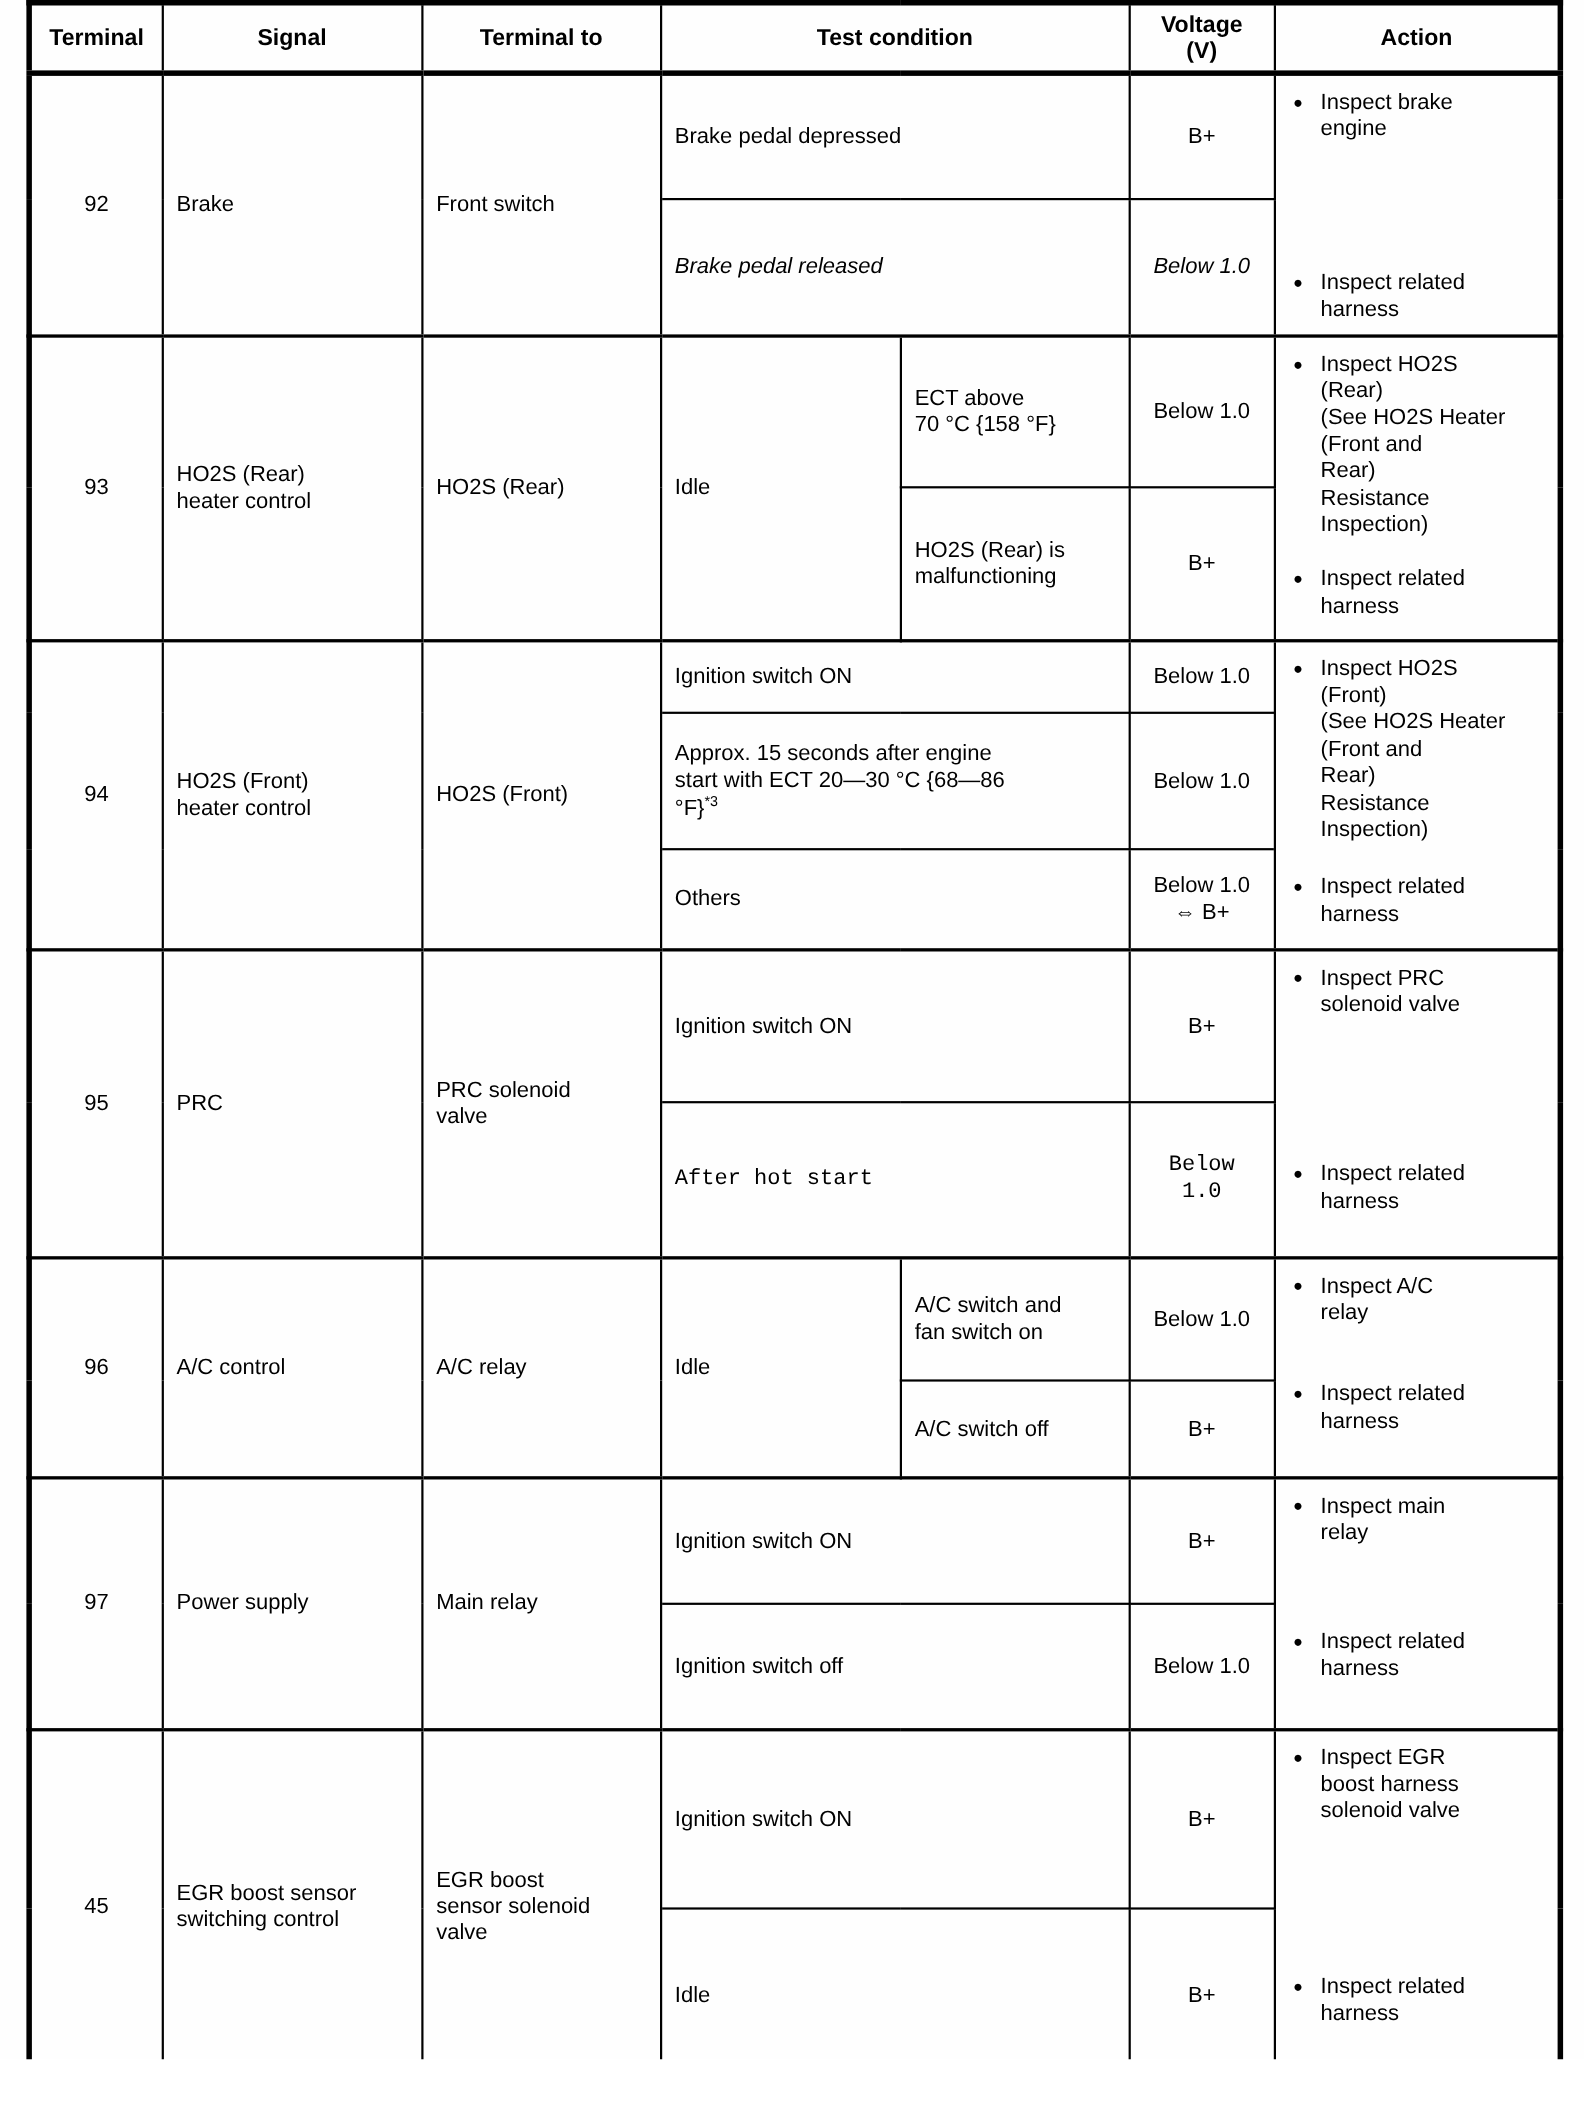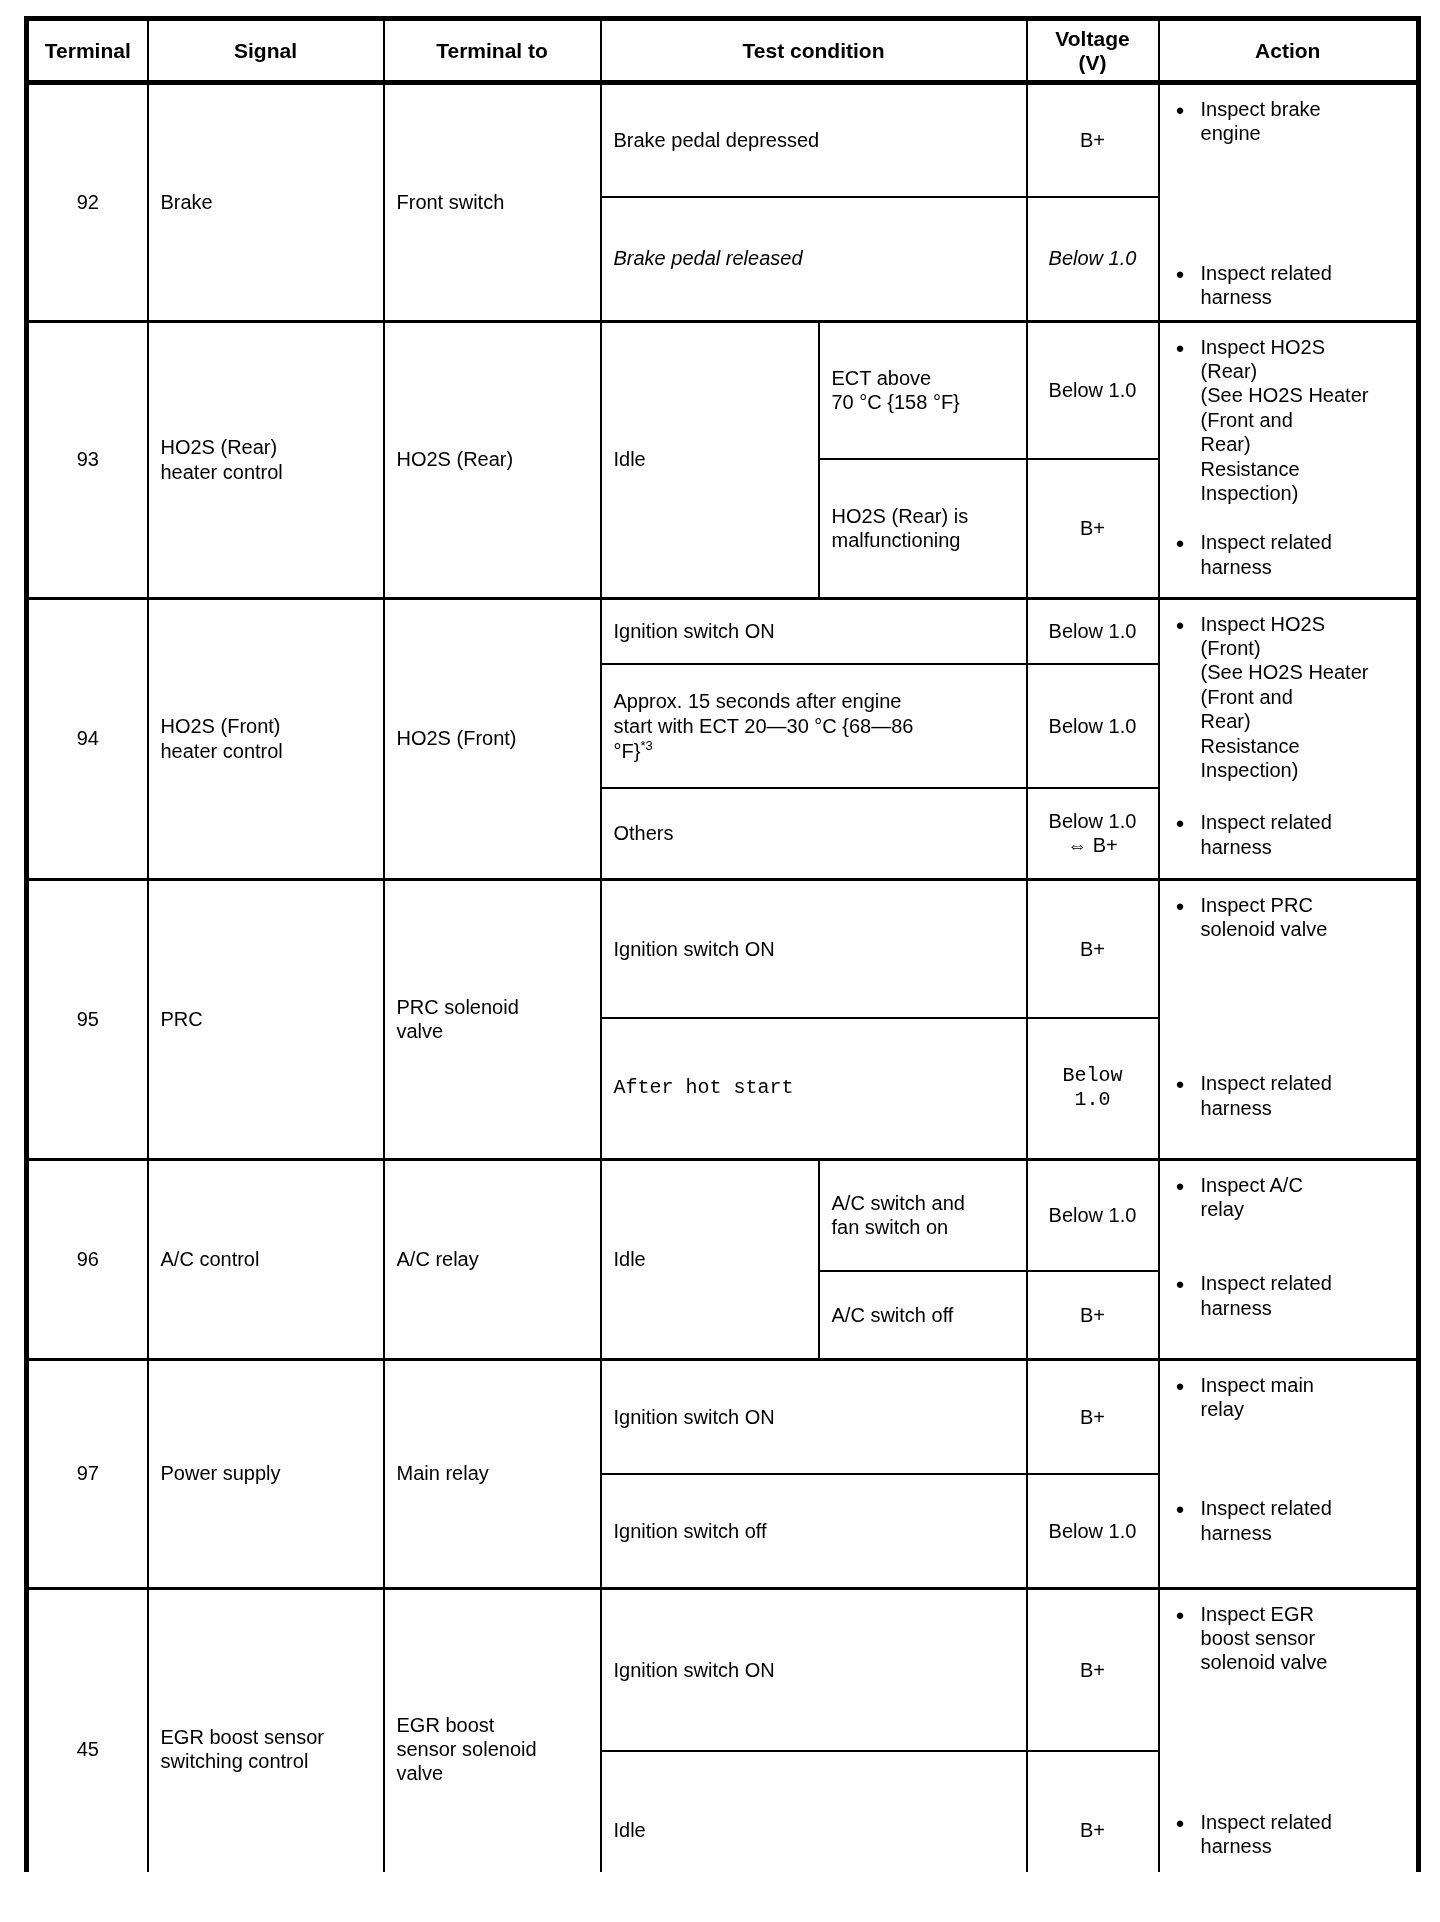--- a/index.html
+++ b/index.html
@@ -7,21 +7,21 @@
     padding: 0;
     background: #ffffff;
     font-family: "Liberation Sans", sans-serif;
     color: #000;
   }
   .page {
     width: 1440px;
     height: 1872px;
     background: #fefefe;
     box-sizing: border-box;
-    padding: 16px 0 0 24px;
+    padding: 0 0 0 24px;
   }
   table.spec {
     border-collapse: collapse;
     table-layout: fixed;
     width: 1392px;
     border: 5px solid #000;
   }
   col.c-terminal { width: 121px; }
   col.c-signal   { width: 236px; }
   col.c-conn     { width: 217px; }
@@ -297,21 +297,21 @@
 switching control</td>
         <td class="pre" rowspan="2">EGR boost
 sensor solenoid
 valve</td>
         <td class="pre" colspan="2">Ignition switch ON</td>
         <td class="c pre">B+</td>
         <td class="action" rowspan="2">
           <div class="ai">
               <span class="blt">●</span>
               <span class="pre">Inspect EGR
-boost sensor
+boost harness
 solenoid valve</span>
             </div>
           <div class="ai g135">
               <span class="blt">●</span>
               <span class="pre">Inspect related
 harness</span>
             </div>
         </td>
       </tr>
       <tr class="r160">

